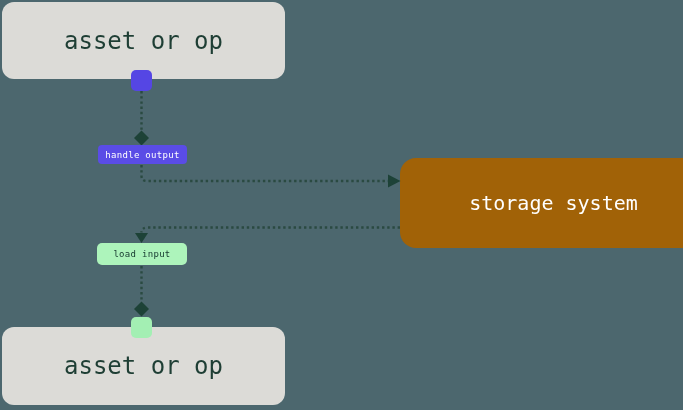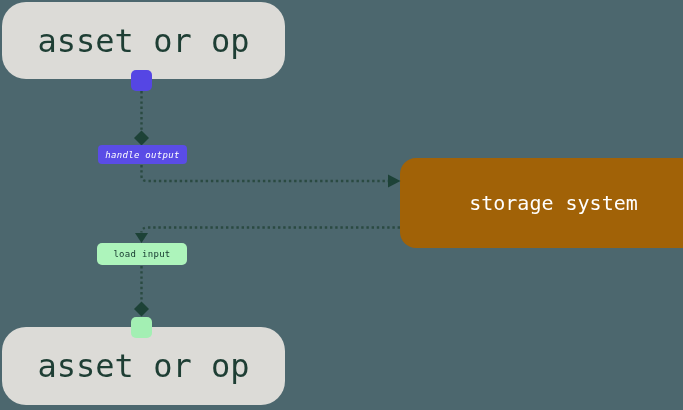--- a/index.html
+++ b/index.html
@@ -15,23 +15,23 @@
   .node {
     position: absolute;
     display: flex;
     align-items: center;
     justify-content: center;
     text-align: center;
   }
   .node-asset {
     left: 2px; width: 283px; height: 77px;
     background: #dcdbd7;
-    border-radius: 24px;
+    border-radius: 12px;
     color: #1e3e34;
-    font-size: 32px;
+    font-size: 24px;
   }
   .node-asset-top { top: 2px; }
   .node-asset-bottom { top: 327px; height: 78px; }
   .node-io {
     left: 2px; top: 161px; width: 280px; height: 88px;
     background: #ffffff;
     border: 2.5px solid #1f4238;
     border-radius: 14px;
     color: #1e3e34;
     font-size: 20px;
@@ -62,21 +62,20 @@
     justify-content: center;
     font-size: 9px;
     letter-spacing: 0.3px;
     white-space: nowrap;
   }
   .badge-handle-output {
     left: 98px; top: 145px; width: 89px; height: 19px;
     background: #5a4ce6;
     border-radius: 4px;
     color: #ffffff;
-    font-style: italic;
   }
   .badge-load-input {
     left: 97px; top: 243px; width: 90px; height: 22px;
     background: #adf4bb;
     border-radius: 5px;
     color: #15382e;
   }
 </style>
 </head>
 <body>

